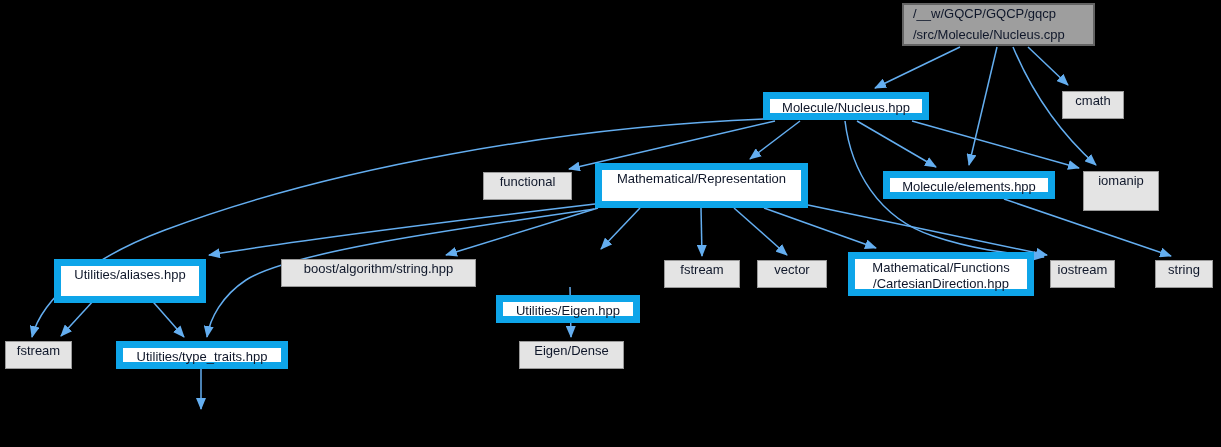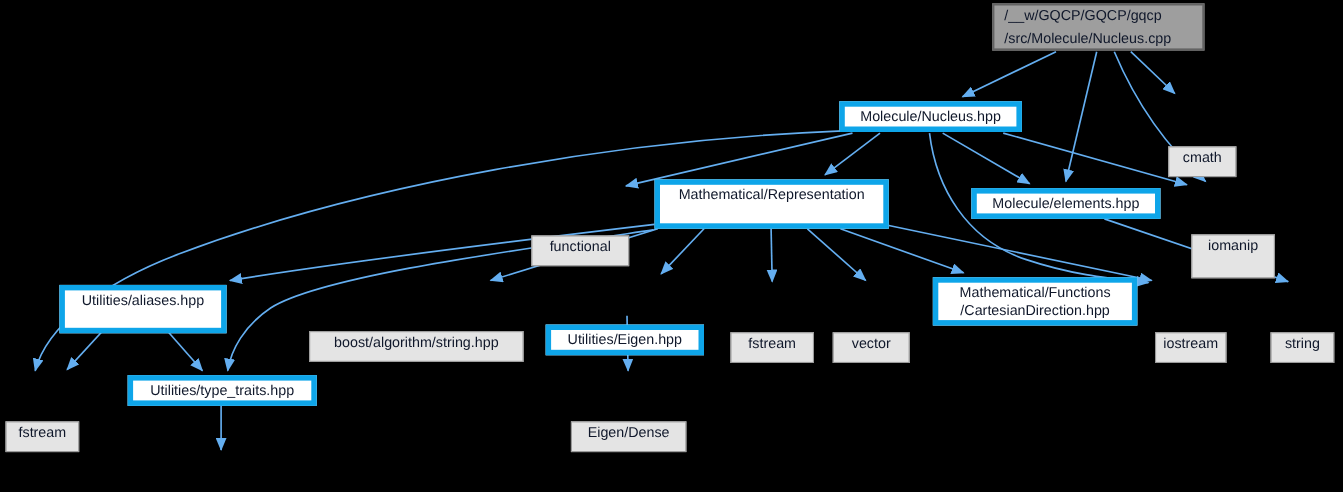--- a/index.html
+++ b/index.html
@@ -3,22 +3,22 @@
 <meta charset="utf-8">
 <style>
   html,body{margin:0;padding:0;background:#000;}
   #graph{position:relative;width:1221px;height:447px;background:#000;overflow:hidden;
          font-family:"Liberation Sans",sans-serif;}
   #edges{position:absolute;left:0;top:0;}
   .edge{fill:none;stroke-width:1.5px;}
   .node{position:absolute;box-sizing:border-box;display:flex;flex-direction:column;
         justify-content:space-between;text-align:center;color:#0f172a;
         font-size:13px;line-height:16px;white-space:nowrap;padding:1px 5px;}
-  .node.white{background:#ffffff;border:5px solid #0ea5e9;}
-  .node.grey{background:#e4e4e4;border:1px solid #9a9a9a;margin-top:42px;}
+  .node.white{background:#ffffff;border:7px solid #0ea5e9;}
+  .node.grey{background:#e4e4e4;border:1px solid #9a9a9a;}
   .node.current{background:#9e9e9e;border:2px solid #636363;text-align:left;padding-left:9px;}
 </style>
 </head>
 <body>
 
 <div id="graph">
     <svg id="edges" width="1221" height="447">
       <defs>
         <marker id="arrow" markerUnits="userSpaceOnUse" markerWidth="13" markerHeight="10" refX="11" refY="5" orient="auto">
           <path d="M0,0 L12,5 L0,10 z" fill="#64aef0"></path>

